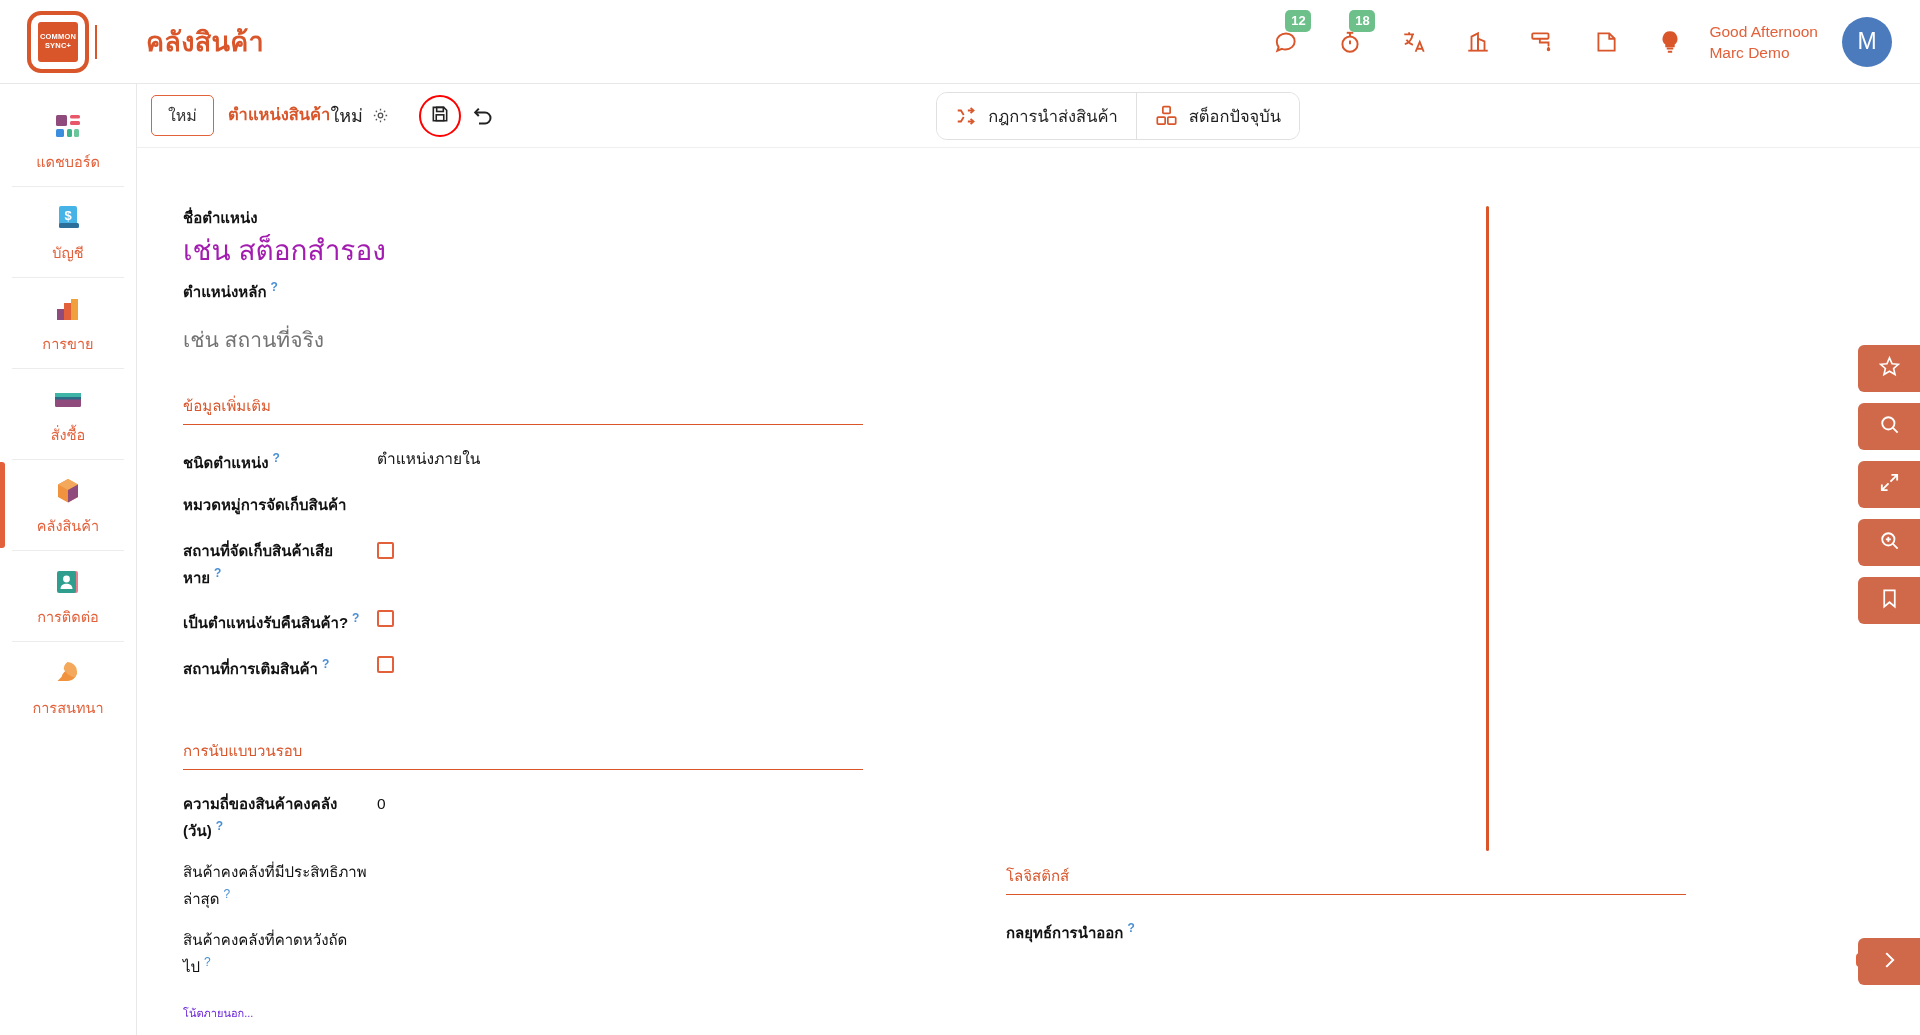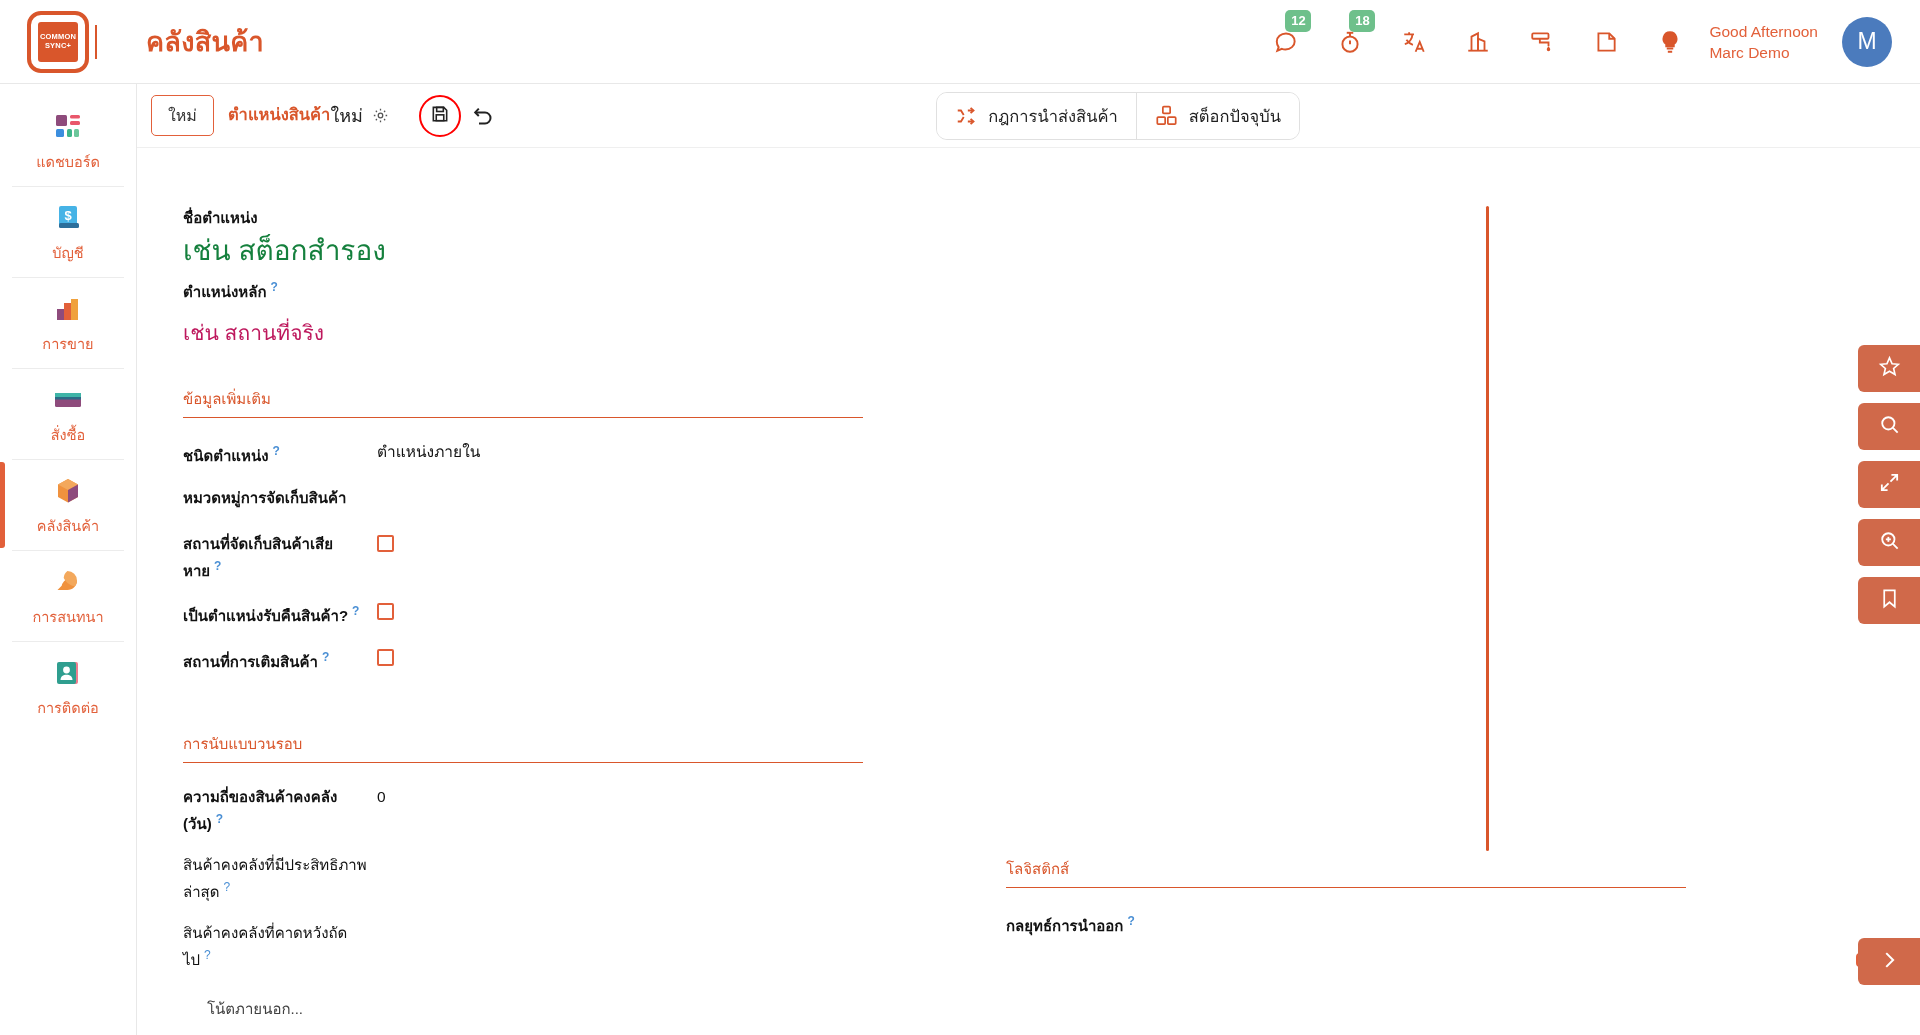--- a/index.html
+++ b/index.html
@@ -114,43 +114,43 @@
     padding: 44px 60px 0 46px;
   }
   .sheet-edge {
     position: absolute; left: 1349px; top: 58px; width: 3px; height: 645px;
     background: #d9562b; border-radius: 2px;
   }
 
   .title-field { margin-bottom: 10px; }
   .f-label { font-size: 15px; font-weight: bold; color: #111; }
   .help-q { color: #4a8fd4; font-size: 12px; vertical-align: super; margin-left: 4px; }
-  .ph-big { font-size: 28px; color: #15803d; margin-top: 2px; line-height: 38px; }
-  .ph-med { font-size: 21px; color: #be185d; margin-top: 13px; line-height: 32px; }
+  .ph-big { font-size: 28px; color: #a21caf; margin-top: 2px; line-height: 38px; }
+  .ph-med { font-size: 21px; color: #737373; margin-top: 20px; line-height: 32px; }
 
   .columns { display: flex; margin-top: 38px; gap: 31px; }
   .col { width: 680px; }
   .col.right { margin-left: 112px; }
 
   .sec-title {
     color: #d9562b; font-size: 15px; padding-bottom: 6px;
     border-bottom: 1.5px solid #d9562b; width: 680px; margin-bottom: 22px;
   }
   .row { display: flex; align-items: flex-start; margin-bottom: 18px; min-height: 28px; }
   .row-label {
     width: 194px; font-size: 15px; font-weight: bold; color: #111;
     line-height: 23px; padding-right: 8px;
   }
   .row-label.light { font-weight: normal; }
   .row-value { font-size: 15.5px; color: #111; line-height: 23px; }
   .cbox {
     width: 17px; height: 17px; border: 2px solid #e2603a; background: #fff;
     border-radius: 2px; margin-top: 3px; cursor: pointer;
   }
-  .note-ph { font-size: 15px; color: #404040; margin-top: 26px; margin-left: 24px; }
+  .note-ph { font-size: 11px; color: #6d28d9; margin-top: 26px; margin-left: 0; }
 
   .block-gap { height: 40px; }
 
   
   .right-tools {
     position: absolute; right: 0; top: 345px;
     display: flex; flex-direction: column; gap: 11px;
   }
   .rt-btn {
     width: 62px; height: 47px; background: #d0694a; color: #fff;
@@ -301,37 +301,37 @@
           <polygon points="17,5 27,10.5 17,16 7,10.5" fill="#f3a85c"></polygon>
           <polygon points="17,16 27,10.5 27,23 17,28.5" fill="#8e4b7c"></polygon>
         </svg>
       </span>
       <span class="nav-label">คลังสินค้า</span>
     </div>
 
     <div class="nav-item">
       <span class="nav-ico">
         <svg width="34" height="34" viewBox="0 0 34 34">
-          <path d="M26 15.5c0 5.3-4.3 9.5-9.6 9.5H6.5l4.2-4.2A9.4 9.4 0 0126 15.5z" fill="#f0923e"></path>
-          <path d="M16.4 6a9.5 9.5 0 019.6 9.5c0 2.2-.7 4.2-2 5.8-3.4-.2-8.6-3-11.3-8.3A9.5 9.5 0 0116.4 6z" fill="#f3a85c"></path>
-        </svg>
-      </span>
-      <span class="nav-label">การสนทนา</span>
-    </div>
-
-    <div class="nav-item">
-      <span class="nav-ico">
-        <svg width="34" height="34" viewBox="0 0 34 34">
           <rect x="8" y="6" width="19" height="22" rx="2" fill="#ef7d8e"></rect>
           <rect x="6" y="6" width="19" height="22" rx="2" fill="#2f9e8f"></rect>
           <circle cx="15.5" cy="14" r="3.4" fill="#ffffff"></circle>
           <path d="M9.5 24c0-3.4 2.7-5.2 6-5.2s6 1.8 6 5.2z" fill="#ffffff"></path>
         </svg>
       </span>
       <span class="nav-label">การติดต่อ</span>
+    </div>
+
+    <div class="nav-item">
+      <span class="nav-ico">
+        <svg width="34" height="34" viewBox="0 0 34 34">
+          <path d="M26 15.5c0 5.3-4.3 9.5-9.6 9.5H6.5l4.2-4.2A9.4 9.4 0 0126 15.5z" fill="#f0923e"></path>
+          <path d="M16.4 6a9.5 9.5 0 019.6 9.5c0 2.2-.7 4.2-2 5.8-3.4-.2-8.6-3-11.3-8.3A9.5 9.5 0 0116.4 6z" fill="#f3a85c"></path>
+        </svg>
+      </span>
+      <span class="nav-label">การสนทนา</span>
     </div>
   </div>
 
   <div class="main">
 
     <div class="ctrl-bar">
       <button class="btn-new">ใหม่</button>
 
       <div class="breadcrumb-block">
         <div class="bc-top">ตำแหน่งสินค้า</div>

